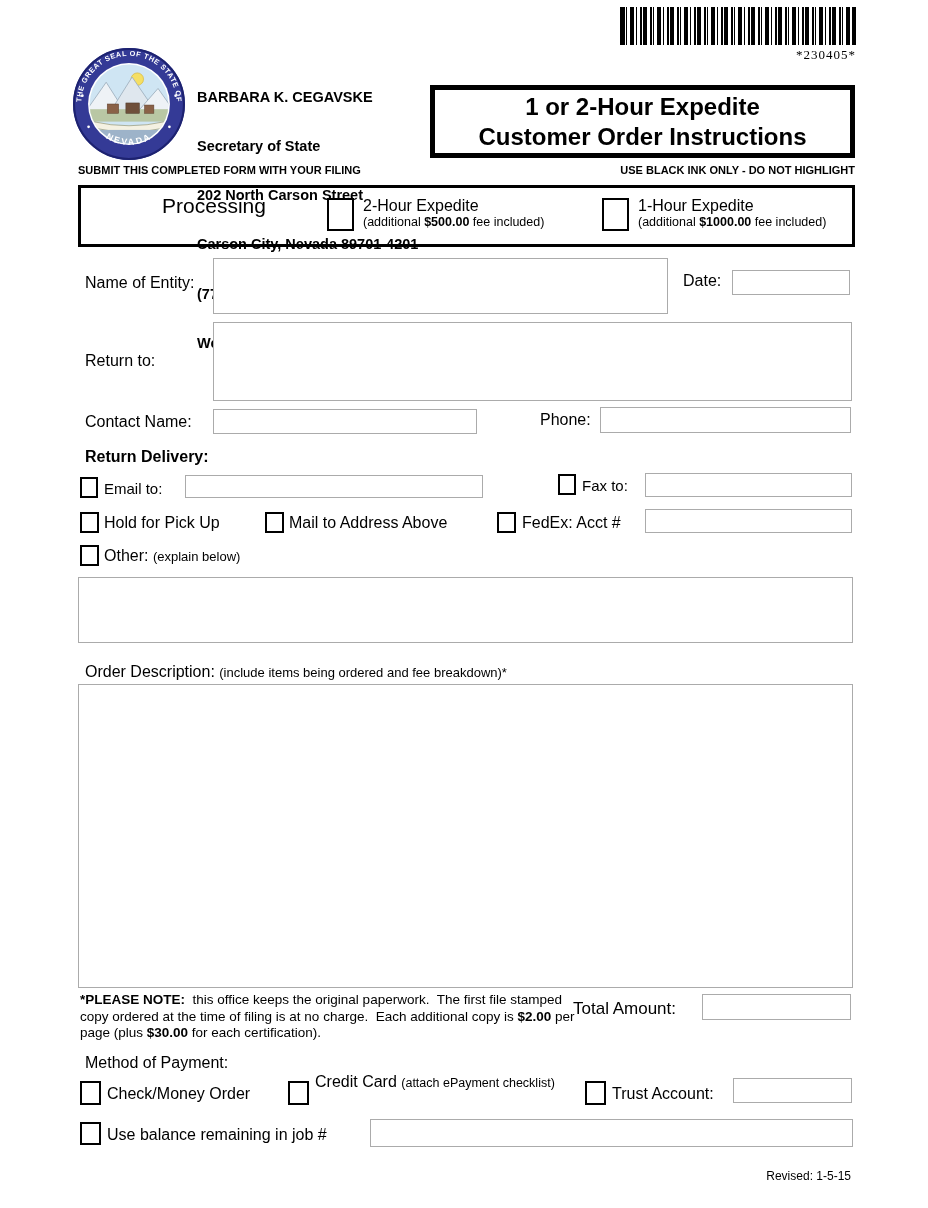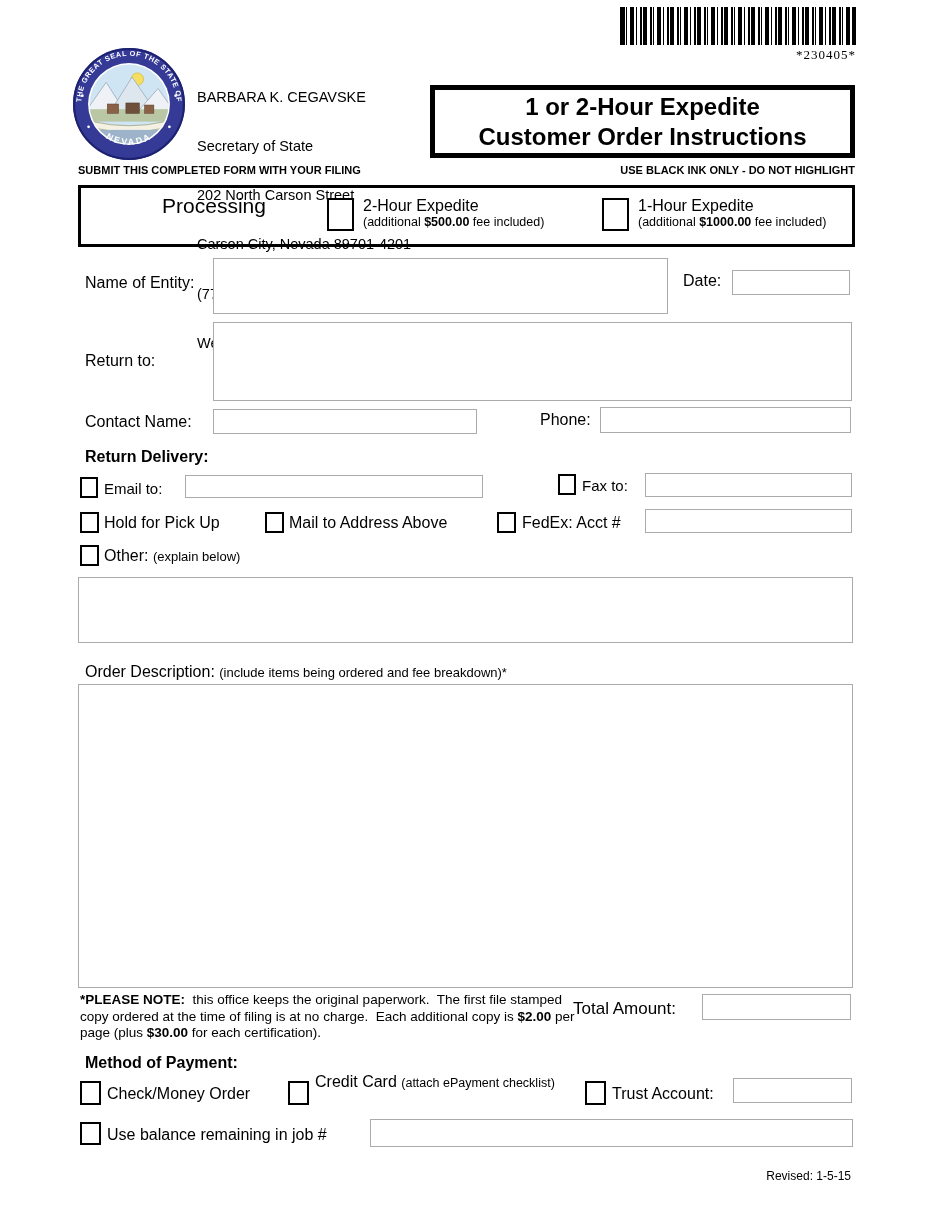--- a/index.html
+++ b/index.html
@@ -20,21 +20,21 @@
       #000 13px 14px, #fff 14px 17px,
       #000 17px 19px, #fff 19px 20px,
       #000 20px 24px, #fff 24px 27px);
     border-left:3px solid #000; border-right:3px solid #000;
   }
   .barcode-text {
     position:absolute; left:620px; top:47px; width:236px; text-align:right;
     font-family:"Liberation Serif", serif; font-size:13px; letter-spacing:1px;
   }
 
-  .hdr { position:absolute; left:197px; top:56px; font-weight:normal; font-size:14.5px; line-height:16.4px; white-space:pre-wrap; }
+  .hdr { position:absolute; left:197px; top:56px; font-weight:bold; font-size:14.5px; line-height:16.4px; white-space:pre-wrap; }
 
   .titlebox {
     position:absolute; left:430px; top:85px; width:425px; height:73px;
     border:5px solid #000; text-align:center; font-weight:bold; font-size:24px;
     line-height:30px; padding-top:2px;
   }
 
   .smallnote { position:absolute; top:164px; font-weight:bold; font-size:11px; }
 
   .procbox { position:absolute; left:78px; top:185px; width:777px; height:62px; border:3px solid #000; }
@@ -172,21 +172,21 @@
   <span class="lbl16" style="left:104px; top:547px;"><span>Other:</span> <span class="sub13">(explain below)</span></span>
   <div class="field" style="left:78px; top:577px; width:775px; height:66px;"></div>
 
   <span class="lbl16" style="left:85px; top:663px;"><span>Order Description:</span> <span class="sub13">(include items being ordered and fee breakdown)*</span></span>
   <div class="field" style="left:78px; top:684px; width:775px; height:304px;"></div>
 
   <div class="note"><span class="bold">*PLEASE NOTE:</span><span>  this office keeps the original paperwork.  The first file stamped copy ordered at the time of filing is at no charge.  Each additional copy is </span><span class="bold">$2.00</span><span> per page (plus </span><span class="bold">$30.00</span><span> for each certification).</span></div>
   <span class="total-lbl">Total Amount:</span>
   <div class="field" style="left:702px; top:994px; width:149px; height:26px;"></div>
 
-  <span class="lbl16" style="left:85px; top:1054px;font-weight:bold;">Method of Payment:</span>
+  <span class="lbl16" style="left:85px; top:1054px;">Method of Payment:</span>
 
   <span class="cb cb-pay" style="left:80px; top:1081px;"></span>
   <span class="lbl16" style="left:107px; top:1085px;">Check/Money Order</span>
   <span class="cb cb-pay" style="left:288px; top:1081px;"></span>
   <span class="lbl16" style="left:315px; top:1073px;"><span>Credit Card</span> <span class="sub125">(attach ePayment checklist)</span></span>
   <span class="cb cb-pay" style="left:585px; top:1081px;"></span>
   <span class="lbl16" style="left:612px; top:1085px;">Trust Account:</span>
   <div class="field" style="left:733px; top:1078px; width:119px; height:25px;"></div>
 
   <span class="cb cb-pay" style="left:80px; top:1122px; height:23px;"></span>

